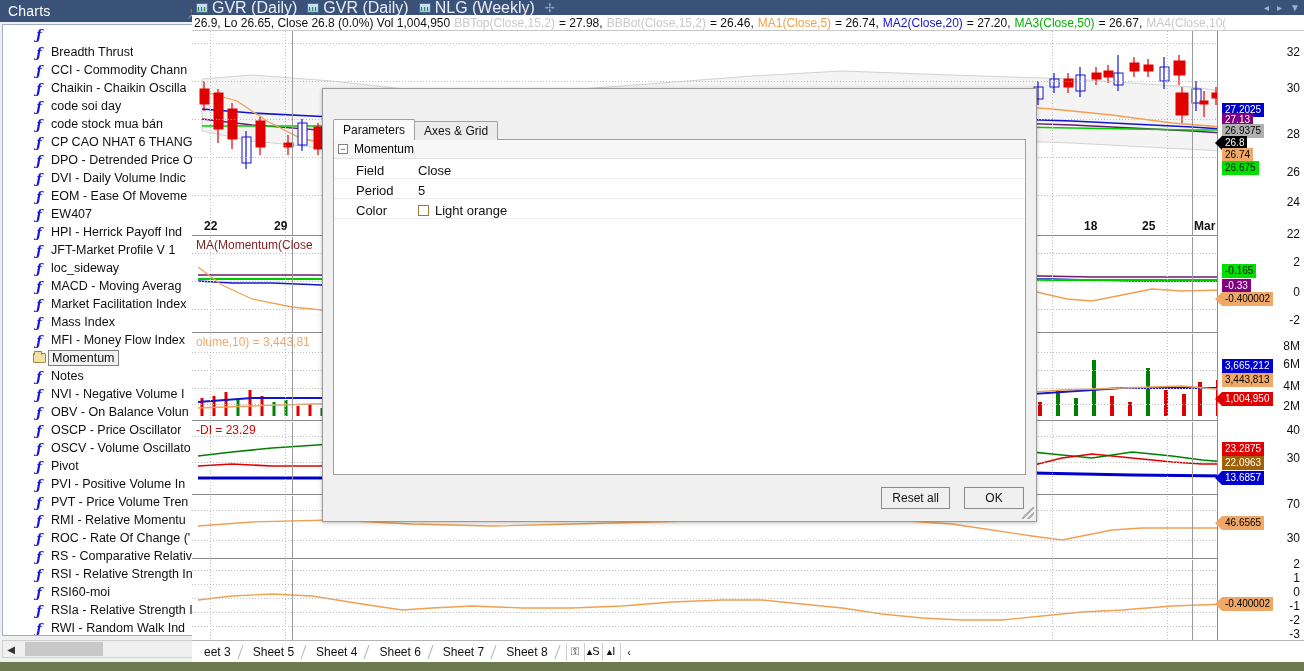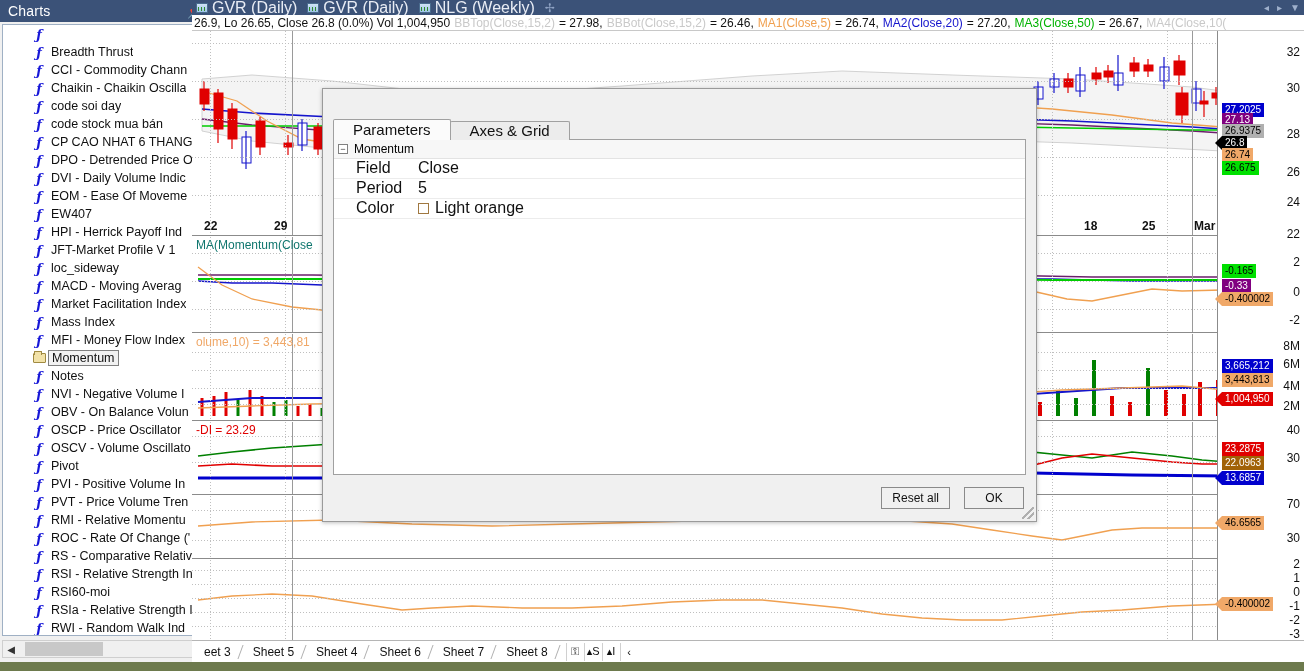--- a/index.html
+++ b/index.html
@@ -146,40 +146,40 @@
     position: absolute; left: 322px; top: 88px; width: 715px; height: 434px;
     background: #f0f0f0; border: 1px solid #9a9a9a;
     box-shadow: 0 1px 4px rgba(0,0,0,.25);
     z-index: 50;
   }
   #dlg-title { height: 30px; line-height: 30px; text-align: center;
     font-size: 13px; color: #111; }
   #dlg-body { position:absolute; left: 10px; right: 10px; top: 30px; bottom: 46px; }
   #tabstrip { height: 21px; display:flex; align-items:flex-end; position:relative; z-index:2;}
   .dtab {
-    height: 21px; line-height: 20px; padding: 0 19px; font-size: 15px; color:#111;
+    height: 21px; line-height: 20px; padding: 0 9px; font-size: 12px; color:#111;
     border: 1px solid #a0a0a0; border-bottom: none; background: #fbfbfb;
     margin-right: -1px; border-radius: 2px 2px 0 0;
   }
   .dtab.inactive { background: #ececec; height: 19px; line-height:18px; margin-top:2px;}
   #propgrid {
     position: absolute; left: 0; right: 0; top: 20px; bottom: 0;
     background: #ffffff; border: 1px solid #a0a0a0;
   }
   .grid-group {
     display:flex; align-items:center; height: 19px; background:#f7f7f7;
     border-bottom: 1px solid #e3e3e3; padding-left: 4px; font-size: 12px;
   }
   .expander {
     width: 10px; height: 10px; border:1px solid #808080; background:#fff;
     display:flex; align-items:center; justify-content:center;
     font-size: 9px; line-height: 8px; margin-right: 6px; color:#333;
   }
-  .grid-row { display:flex; height: 20px; align-items:flex-start;
-     border-bottom: 1px solid #ececec; font-size: 16px; color:#111; }
+  .grid-row { display:flex; height: 20px; align-items:flex-end;
+     border-bottom: 1px solid #ececec; font-size: 13px; color:#111; }
   .grid-row .k { width: 78px; padding-left: 22px; }
   .grid-row .v { flex:1; padding-left: 6px; display:flex; align-items:center; }
   .swatch { width: 11px; height: 11px; margin-right: 6px; border:1px solid #a07840; }
   #dlg-buttons { position:absolute; right: 12px; bottom: 12px; display:flex; gap: 14px; }
   .dbtn { min-width: 60px; height: 22px; font-size: 12px;
      background:#f0f0f0; border:1px solid #8a8a8a; color:#111;
      display:flex; align-items:center; justify-content:center; padding: 4px 10px; }
   #resize-grip { position:absolute; right:2px; bottom:2px; width:12px; height:12px;
      background:
        linear-gradient(135deg, transparent 45%, #b0b0b0 45%, #b0b0b0 55%, transparent 55%),
@@ -558,21 +558,21 @@
         <div class="gv" style="left:18px"></div><div class="gv" style="left:93px"></div>
         <div class="gv" style="left:860px"></div><div class="gv" style="left:975px"></div>
         <div class="cross-v" style="left:100px"></div><div class="cross-v" style="left:1000px"></div>
         <svg width="1035" height="96" viewBox="0 0 1035 96">
           <polyline points="6,44 40,46 80,46 130,48 180,48 230,46 300,44 380,42 460,42 540,42 620,42 700,42 780,42 860,42 940,44 1030,44" fill="none" stroke="#1414cc" stroke-width="1.6"></polyline>
           <polyline points="6,38 40,38 120,38 200,39 300,39 400,38 500,38 600,37 700,37 800,38 900,40 1030,40" fill="none" stroke="#6b1f6b" stroke-width="1.4"></polyline>
           <polyline points="6,42 60,42 140,42 220,42 300,42 400,42 520,42 640,42 760,42 860,43 940,43 1030,43" fill="none" stroke="#00cc00" stroke-width="1.8"></polyline>
           <polyline points="6,30 30,48 60,62 100,70 140,74 170,72 196,46 215,30 260,24 320,22 400,24 470,28 540,32
                             600,34 660,34 720,33 760,36 800,44 840,54 875,62 900,64 930,58 960,52 990,54 1030,53" fill="none" stroke="#f0a050" stroke-width="1.3"></polyline>
         </svg>
-        <div class="pane-label" style="color:#0f766e;">MA(Momentum(Close</div>
+        <div class="pane-label" style="color:#7f1d1d;">MA(Momentum(Close</div>
       </div>
     </div>
 
     <div class="pane" style="top:303px; height:87px;">
       <div class="plot">
         <div class="gh" style="top:18px"></div><div class="gh" style="top:36px"></div>
         <div class="gh" style="top:54px"></div><div class="gh" style="top:70px"></div>
         <div class="gv" style="left:18px"></div><div class="gv" style="left:93px"></div>
         <div class="gv" style="left:860px"></div><div class="gv" style="left:975px"></div>
         <div class="cross-v" style="left:100px"></div><div class="cross-v" style="left:1000px"></div>

